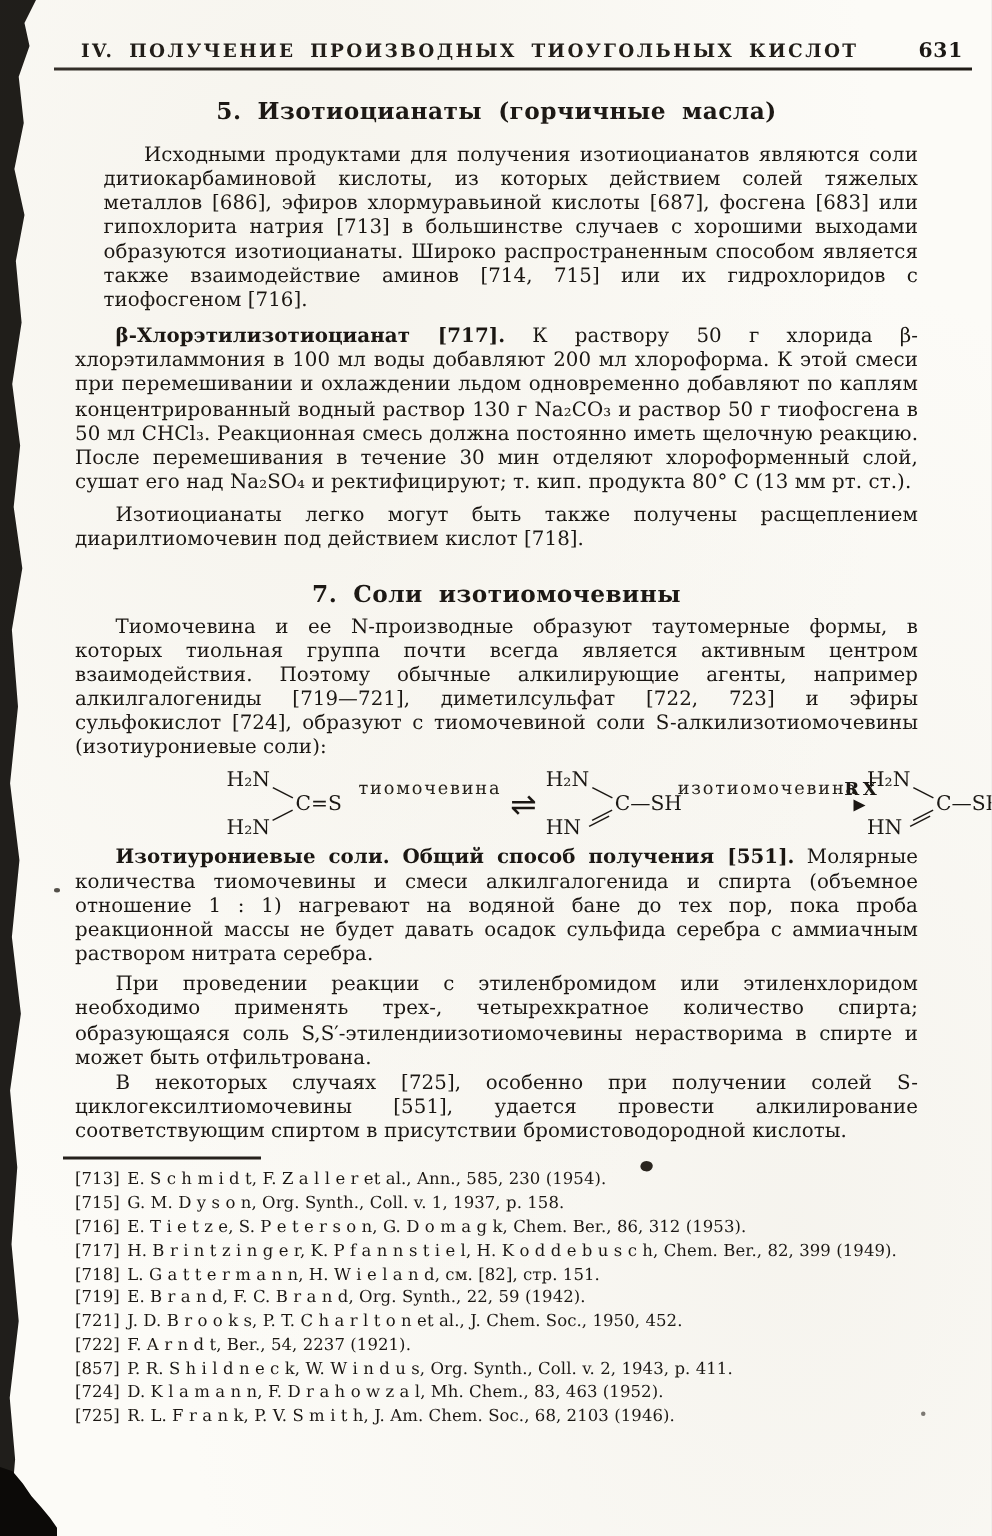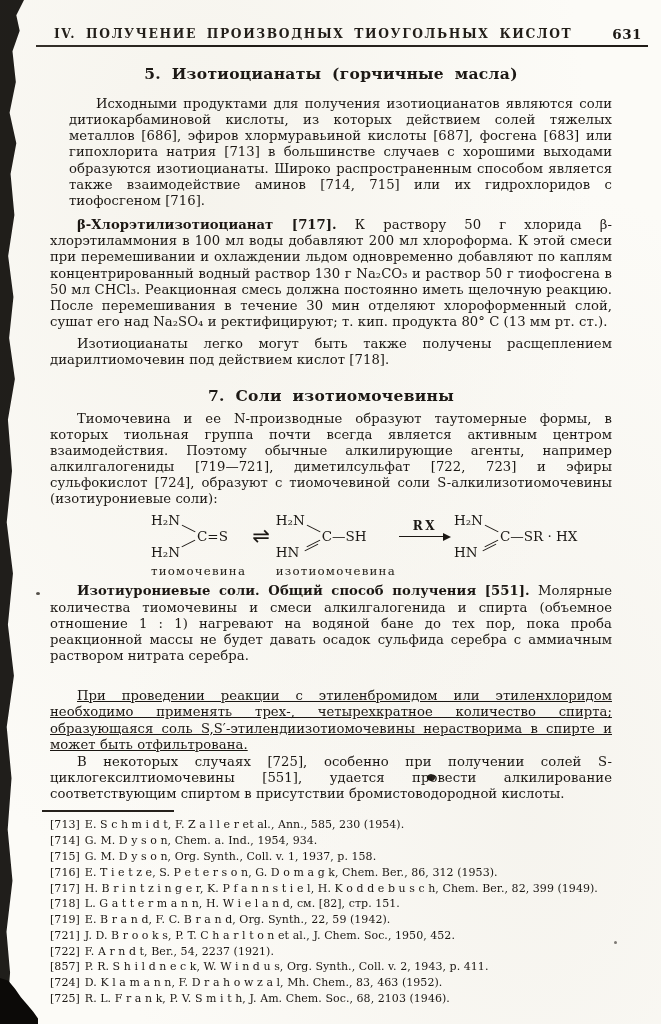--- a/index.html
+++ b/index.html
@@ -43,24 +43,24 @@
     color:#1d1915;
   }
   .sec6 { margin-top:4px; }
   .sec7 { margin-top:17px; }
   p.body {
     font-size:13.2px; line-height:16.15px; text-align:justify; text-indent:27px;
     letter-spacing:.05px; color:#1b1713;
   }
   .lead { font-weight:bold; }
   .mt-14 { margin-top:13px;margin-left:19px; } .mt-9 { margin-top:8px; } .mt-6 { margin-top:6px; }
-  .mt-5 { margin-top:5px; } .mt-8 { margin-top:24px;text-decoration:underline; } .mt-1 { margin-top:1px; }
+  .mt-5 { margin-top:5px; } .mt-8 { margin-top:4px; } .mt-1 { margin-top:1px; }
   
   .reaction { margin-top:6px; padding-left:101px; display:flex; align-items:flex-start; }
-  .struct-col { display:flex; flex-direction:column; }
+  .struct-col { display:flex; flex-direction:row; }
   .struct { position:relative; height:46px; font-size:13.5px; }
   .s1 { width:88px; } .s2 { width:88px; } .s3 { width:132px; }
   .amine { position:absolute; left:0; white-space:nowrap; }
   .amine.top { top:-1px; }
   .amine.bot { bottom:-1px; }
   .bond { position:absolute; height:1.4px; width:15px; background:#1b1713; }
   .bond.up   { left:30px; top:15px; transform:rotate(27deg); }
   .bond.down { left:30px; top:30px; transform:rotate(-27deg); }
   .bond.down2 { left:28px; top:34px; transform:rotate(-27deg); }
   .carbon { position:absolute; left:46px; top:50%; transform:translateY(-50%); white-space:nowrap; }
@@ -158,21 +158,20 @@
     <p class="body mt-5"><span class="lead">Изотиурониевые соли. Общий способ получения [551].</span><span> Молярные количества тиомочевины и смеси алкилгалогенида и спирта (объемное отношение 1 : 1) нагревают на водяной бане до тех пор, пока проба реакционной массы не будет давать осадок сульфида серебра с аммиачным раствором нитрата серебра.</span></p>
 
     <p class="body mt-8"><span>При проведении реакции с этиленбромидом или этиленхлоридом необходимо применять трех-, четырехкратное количество спирта; образующаяся соль S,S′-этилендиизотиомочевины нерастворима в спирте и может быть отфильтрована.</span></p>
 
     <p class="body mt-1"><span>В некоторых случаях [725], особенно при получении солей S-циклогексилтиомочевины [551], удается провести алкилирование соответствующим спиртом в присутствии бромистоводородной кислоты.</span></p>
 
     <div class="foot-rule"></div>
 
     <div class="refs">
       <div class="ref"><span class="ref-id">[713]</span><span>E. S c h m i d t, F. Z a l l e r  et al., Ann., 585, 230 (1954).</span></div>
-      <div class="ref"><span class="ref-id">[714]</span><span>G. M. D y s o n, Chem. a. Ind., 1954, 934.</span></div>
       <div class="ref"><span class="ref-id">[715]</span><span>G. M. D y s o n, Org. Synth., Coll. v. 1, 1937, p. 158.</span></div>
       <div class="ref"><span class="ref-id">[716]</span><span>E. T i e t z e, S. P e t e r s o n, G. D o m a g k, Chem. Ber., 86, 312 (1953).</span></div>
       <div class="ref"><span class="ref-id">[717]</span><span>H. B r i n t z i n g e r,  K.  P f a n n s t i e l,  H.  K o d d e b u s c h, Chem. Ber., 82, 399 (1949).</span></div>
       <div class="ref"><span class="ref-id">[718]</span><span>L. G a t t e r m a n n, H. W i e l a n d, см. [82], стр. 151.</span></div>
       <div class="ref"><span class="ref-id">[719]</span><span>E. B r a n d, F. C. B r a n d, Org. Synth., 22, 59 (1942).</span></div>
       <div class="ref"><span class="ref-id">[721]</span><span>J. D. B r o o k s, P. T. C h a r l t o n  et al., J. Chem. Soc., 1950, 452.</span></div>
       <div class="ref"><span class="ref-id">[722]</span><span>F. A r n d t, Ber., 54, 2237 (1921).</span></div>
       <div class="ref"><span class="ref-id">[857]</span><span>P. R. S h i l d n e c k, W. W i n d u s, Org. Synth., Coll. v. 2, 1943, p. 411.</span></div>
       <div class="ref"><span class="ref-id">[724]</span><span>D. K l a m a n n, F. D r a h o w z a l, Mh. Chem., 83, 463 (1952).</span></div>
       <div class="ref"><span class="ref-id">[725]</span><span>R. L. F r a n k, P. V. S m i t h, J. Am. Chem. Soc., 68, 2103 (1946).</span></div>

